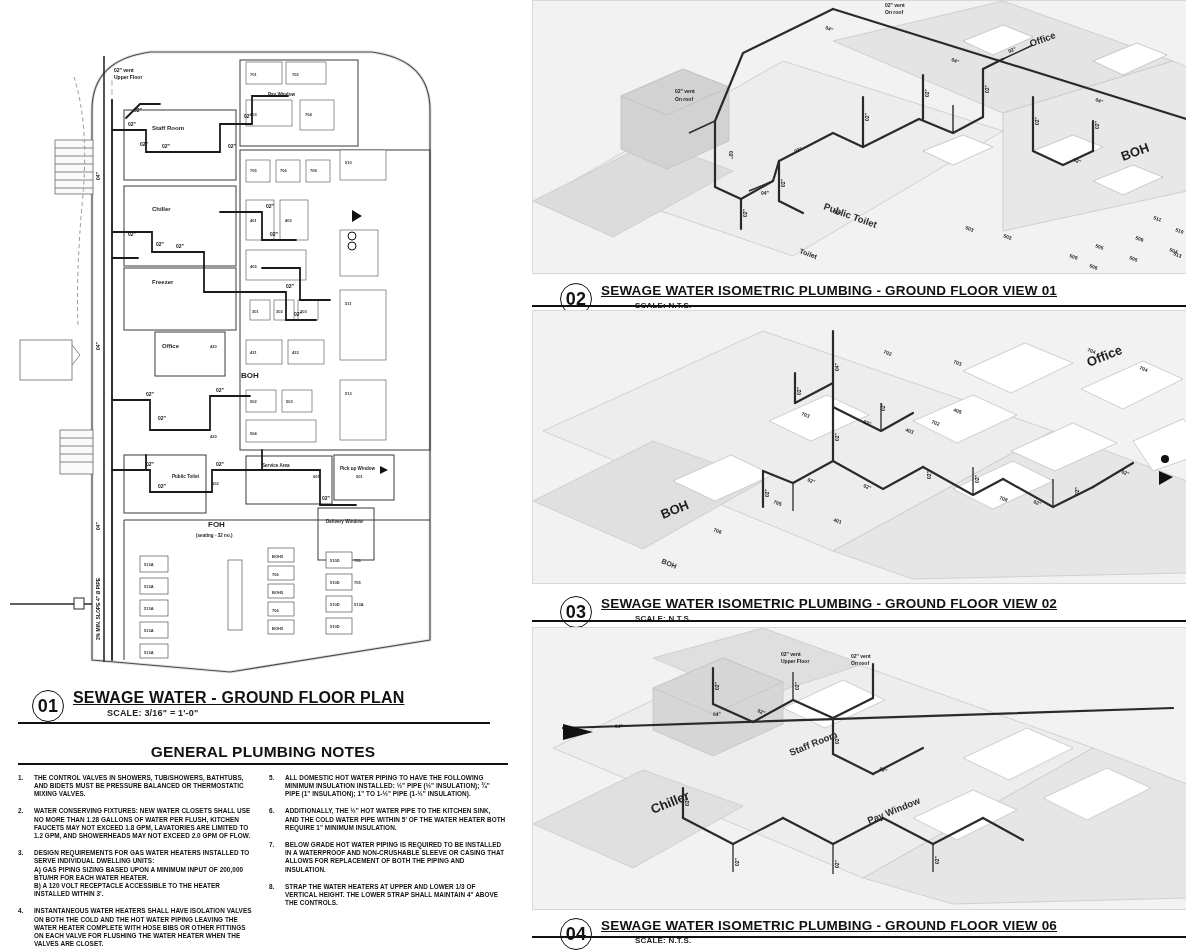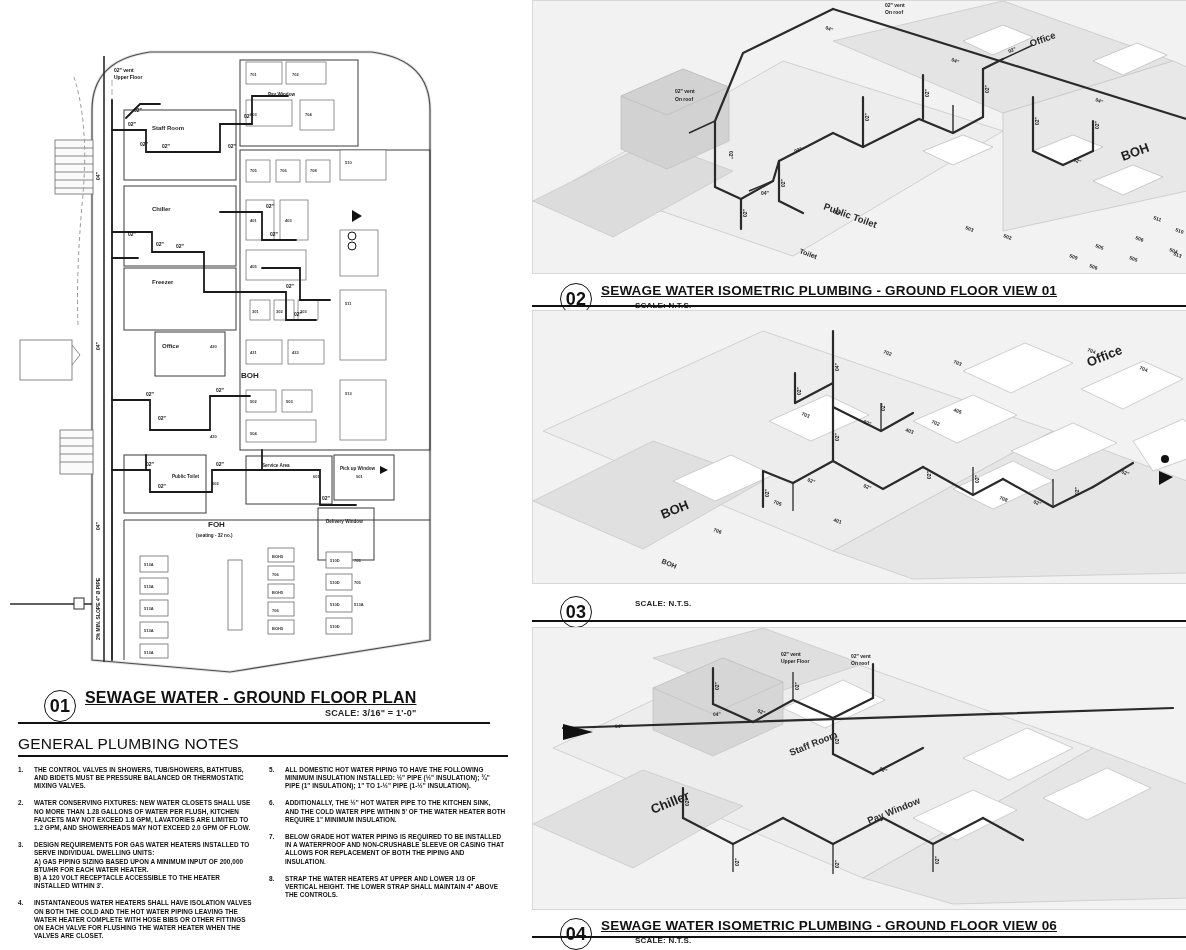--- a/index.html
+++ b/index.html
@@ -14,21 +14,21 @@
   .tagtxt .ttl{font-weight:bold;font-size:13.5px;letter-spacing:.2px;line-height:15px;white-space:nowrap;text-decoration:underline;}
   .tagtxt .scl{font-size:8px;font-weight:bold;letter-spacing:.2px;margin-top:3px;color:#222;padding-left:34px;}
   .ruleline{position:absolute;height:1.6px;background:#111;}
 
   
   #plan{position:absolute;left:0;top:0;width:520px;height:720px;}
   #plan svg{position:absolute;left:0;top:0;}
 
   
   #notes{position:absolute;left:18px;top:735px;width:490px;}
-  #notes .nhead{font-weight:normal;font-size:15.5px;letter-spacing:.2px;}
+  #notes .nhead{text-align:center;font-weight:bold;font-size:15.5px;letter-spacing:.2px;margin-top:8px;}
   #notes .nrule{height:1.8px;background:#111;margin:2px 0 9px 0;}
   #notes .cols{display:flex;gap:14px;}
   #notes .col{width:237px;}
   .note{display:flex;gap:6px;margin-bottom:9px;}
   .note .num{font-size:6.4px;font-weight:bold;width:10px;flex:none;line-height:8.2px;}
   .note .txt{font-size:6.4px;line-height:8.2px;font-weight:bold;letter-spacing:.05px;}
   .note .txt .sub{display:block;}
 
   
   #iso1{left:532px;top:0px;width:654px;height:272px;}
@@ -251,21 +251,21 @@
           <text x="114" y="79">Upper Floor</text>
       </g>
       <g fill="#111">
         <polygon points="352,210 362,216 352,222"></polygon>
         <polygon points="380,466 388,470 380,474"></polygon>
         <circle cx="352" cy="236" r="4" fill="none" stroke="#111" stroke-width="1"></circle>
         <circle cx="352" cy="246" r="4" fill="none" stroke="#111" stroke-width="1"></circle>
       </g>
     </svg>
 
-    <div class="tagrow" style="left:44px;top:690px;text-align:right;">
+    <div class="tagrow" style="left:32px;top:690px;">
       <div class="tagcirc">01</div>
       <div class="tagtxt">
         <div class="ttl" style="font-size:16px;">SEWAGE WATER - GROUND FLOOR PLAN</div>
         <div class="scl" style="font-size:9px;">SCALE: 3/16" = 1'-0"</div>
       </div>
     </div>
     <div class="ruleline" style="left:18px;top:722px;width:472px;"></div>
   </div>
 
   <div id="notes">
@@ -479,20 +479,21 @@
         <text x="398" y="112" transform="rotate(22 398 112)">702</text>
         <text x="268" y="104" transform="rotate(22 268 104)">703</text>
       </g>
       <polygon points="626,160 640,166 626,174" fill="#111"></polygon>
       <circle cx="632" cy="148" r="4" fill="#111"></circle>
     </svg>
   </div>
   <div class="tagrow" style="left:560px;top:596px;">
     <div class="tagcirc">03</div>
     <div class="tagtxt">
+      <div class="ttl">SEWAGE WATER ISOMETRIC PLUMBING - GROUND FLOOR  VIEW 02</div>
       <div class="scl">SCALE: N.T.S.</div>
     </div>
   </div>
   <div class="ruleline" style="left:532px;top:620px;width:654px;"></div>
 
   <div class="panel" id="iso3">
     <svg class="isosvg" width="654" height="281" viewBox="0 0 654 281">
       <g stroke="#c9c9c9" stroke-width=".8" fill="#ededed">
         <polygon points="20,120 250,10 560,120 330,250"></polygon>
         <polygon points="330,250 560,120 654,156 654,270 420,276" fill="#e6e6e6"></polygon>

